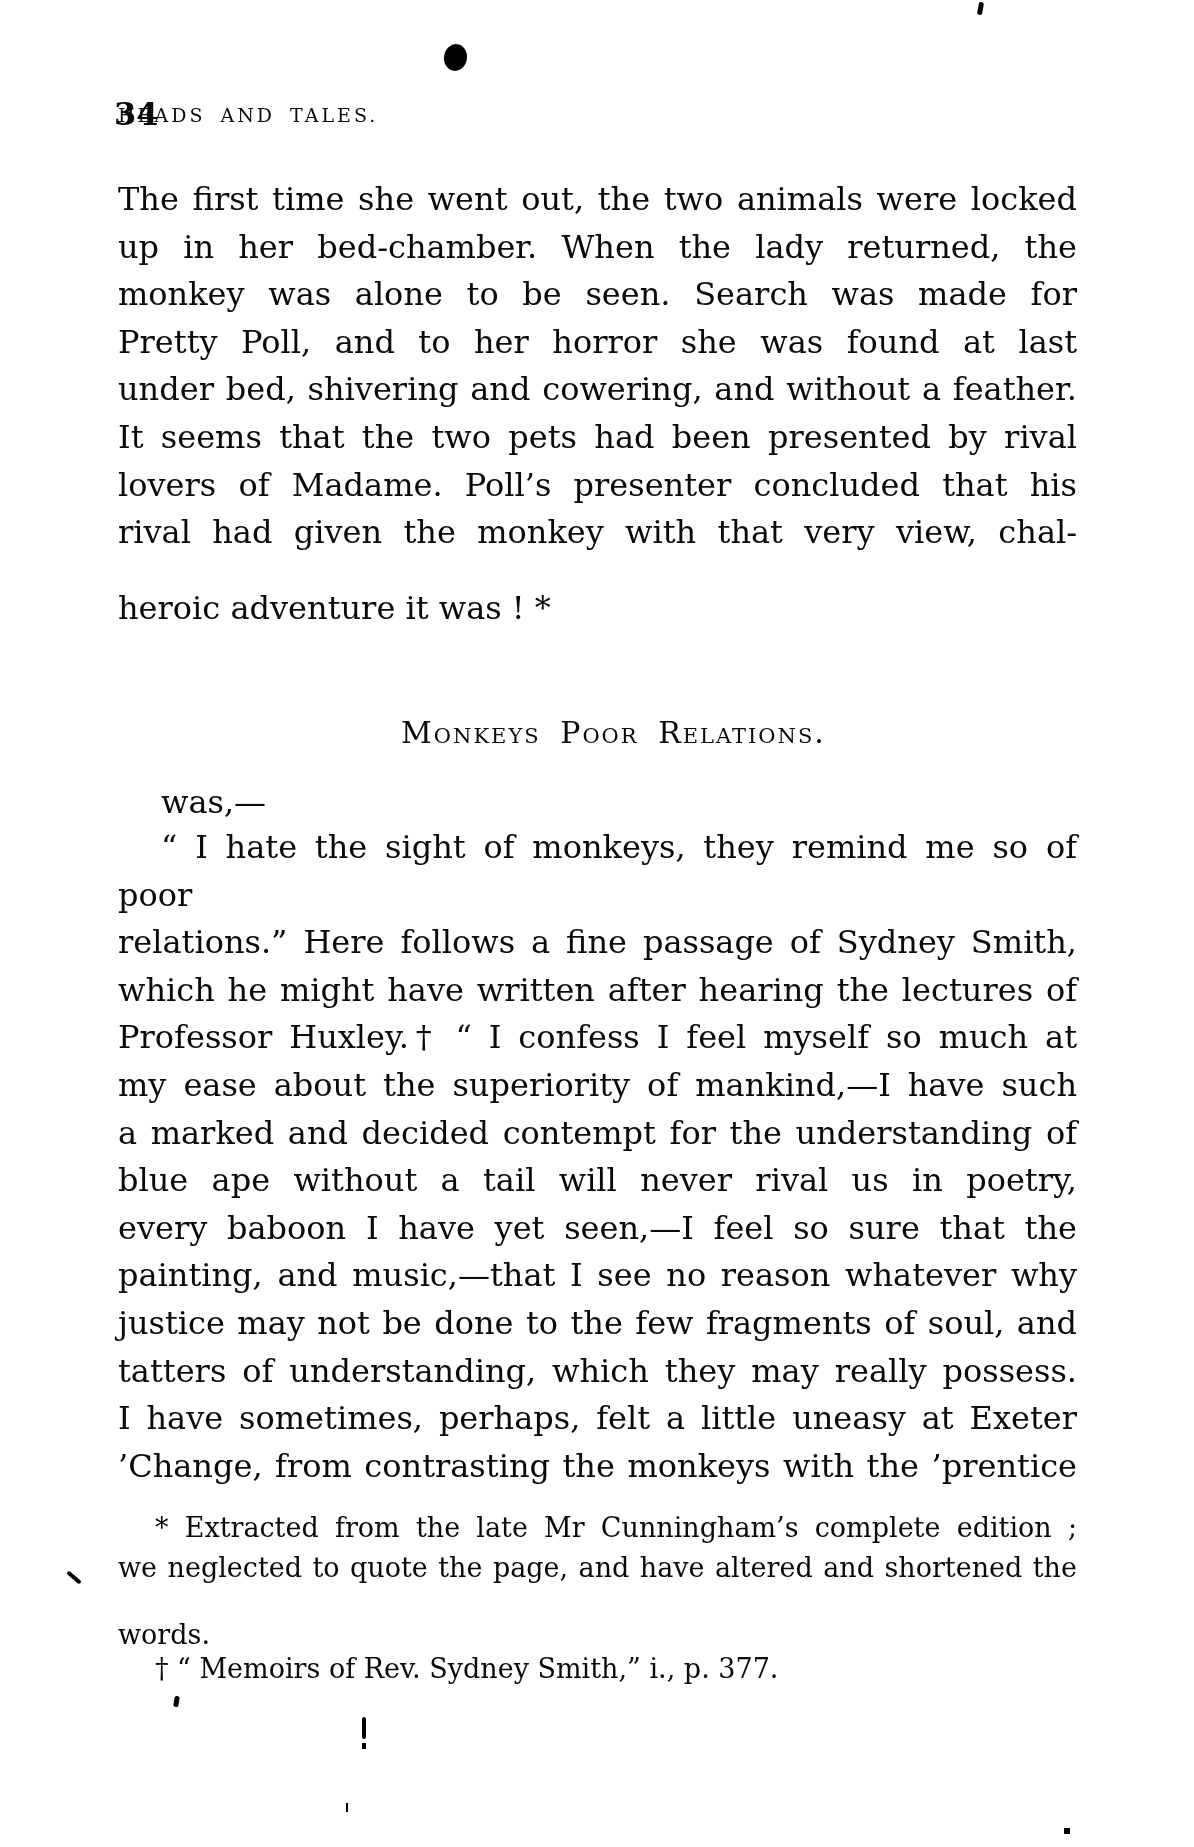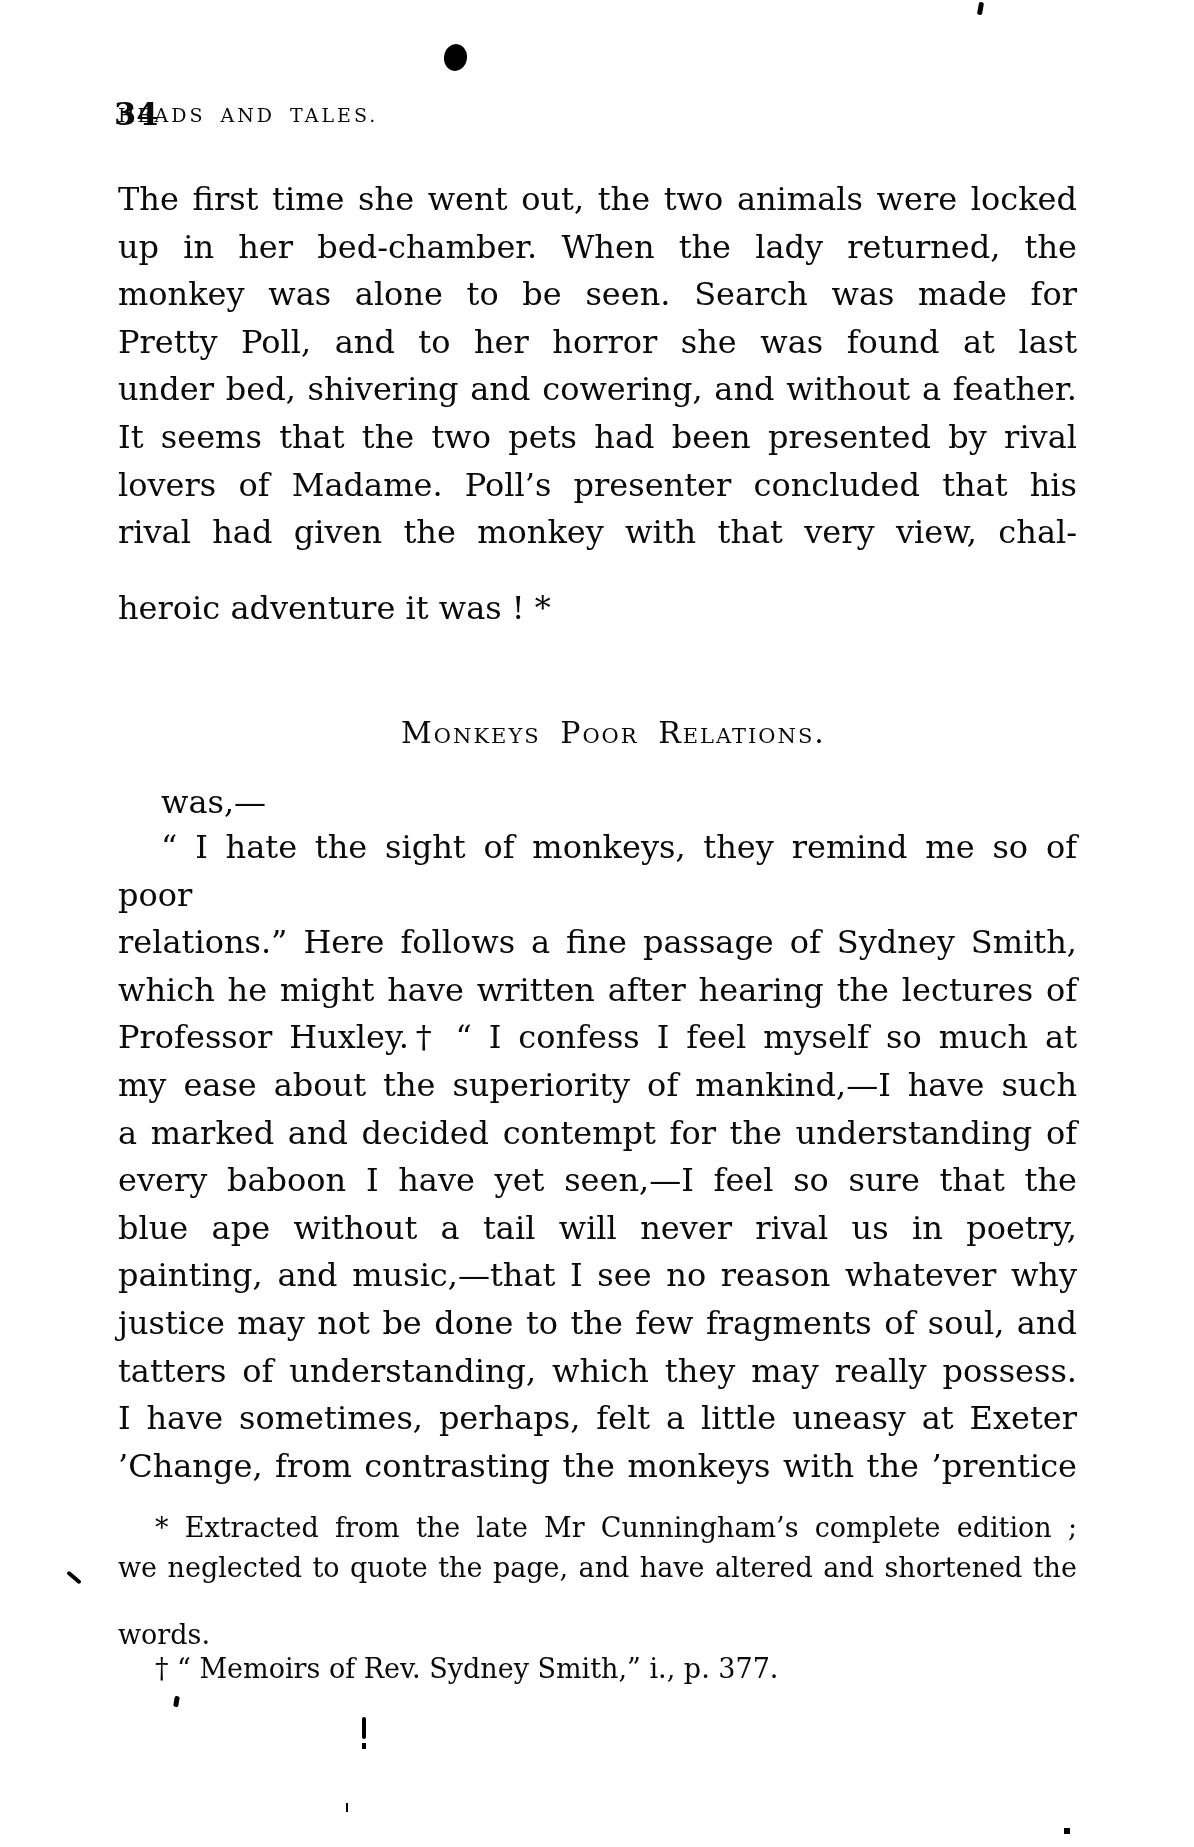--- a/index.html
+++ b/index.html
@@ -98,22 +98,22 @@
       <div class="line">was,—</div>
     </div>
 
   <div id="p3" class="abs body-text indent-first">
       <div class="line">“ I hate the sight of monkeys, they remind me so of poor</div>
       <div class="line">relations.” Here follows a fine passage of Sydney Smith,</div>
       <div class="line">which he might have written after hearing the lectures of</div>
       <div class="line">Professor Huxley.† “ I confess I feel myself so much at</div>
       <div class="line">my ease about the superiority of mankind,—I have such</div>
       <div class="line">a marked and decided contempt for the understanding of</div>
+      <div class="line">blue ape without a tail will never rival us in poetry,</div>
       <div class="line">every baboon I have yet seen,—I feel so sure that the</div>
-      <div class="line">blue ape without a tail will never rival us in poetry,</div>
       <div class="line">painting, and music,—that I see no reason whatever why</div>
       <div class="line">justice may not be done to the few fragments of soul, and</div>
       <div class="line">tatters of understanding, which they may really possess.</div>
       <div class="line">I have sometimes, perhaps, felt a little uneasy at Exeter</div>
       <div class="line">’Change, from contrasting the monkeys with the ’prentice</div>
     </div>
 
   <div id="fn1" class="abs fn indent-first no-justify-last">
       <div class="line">* Extracted from the late Mr Cunningham’s complete edition ;</div>
       <div class="line">we neglected to quote the page, and have altered and shortened the</div>

